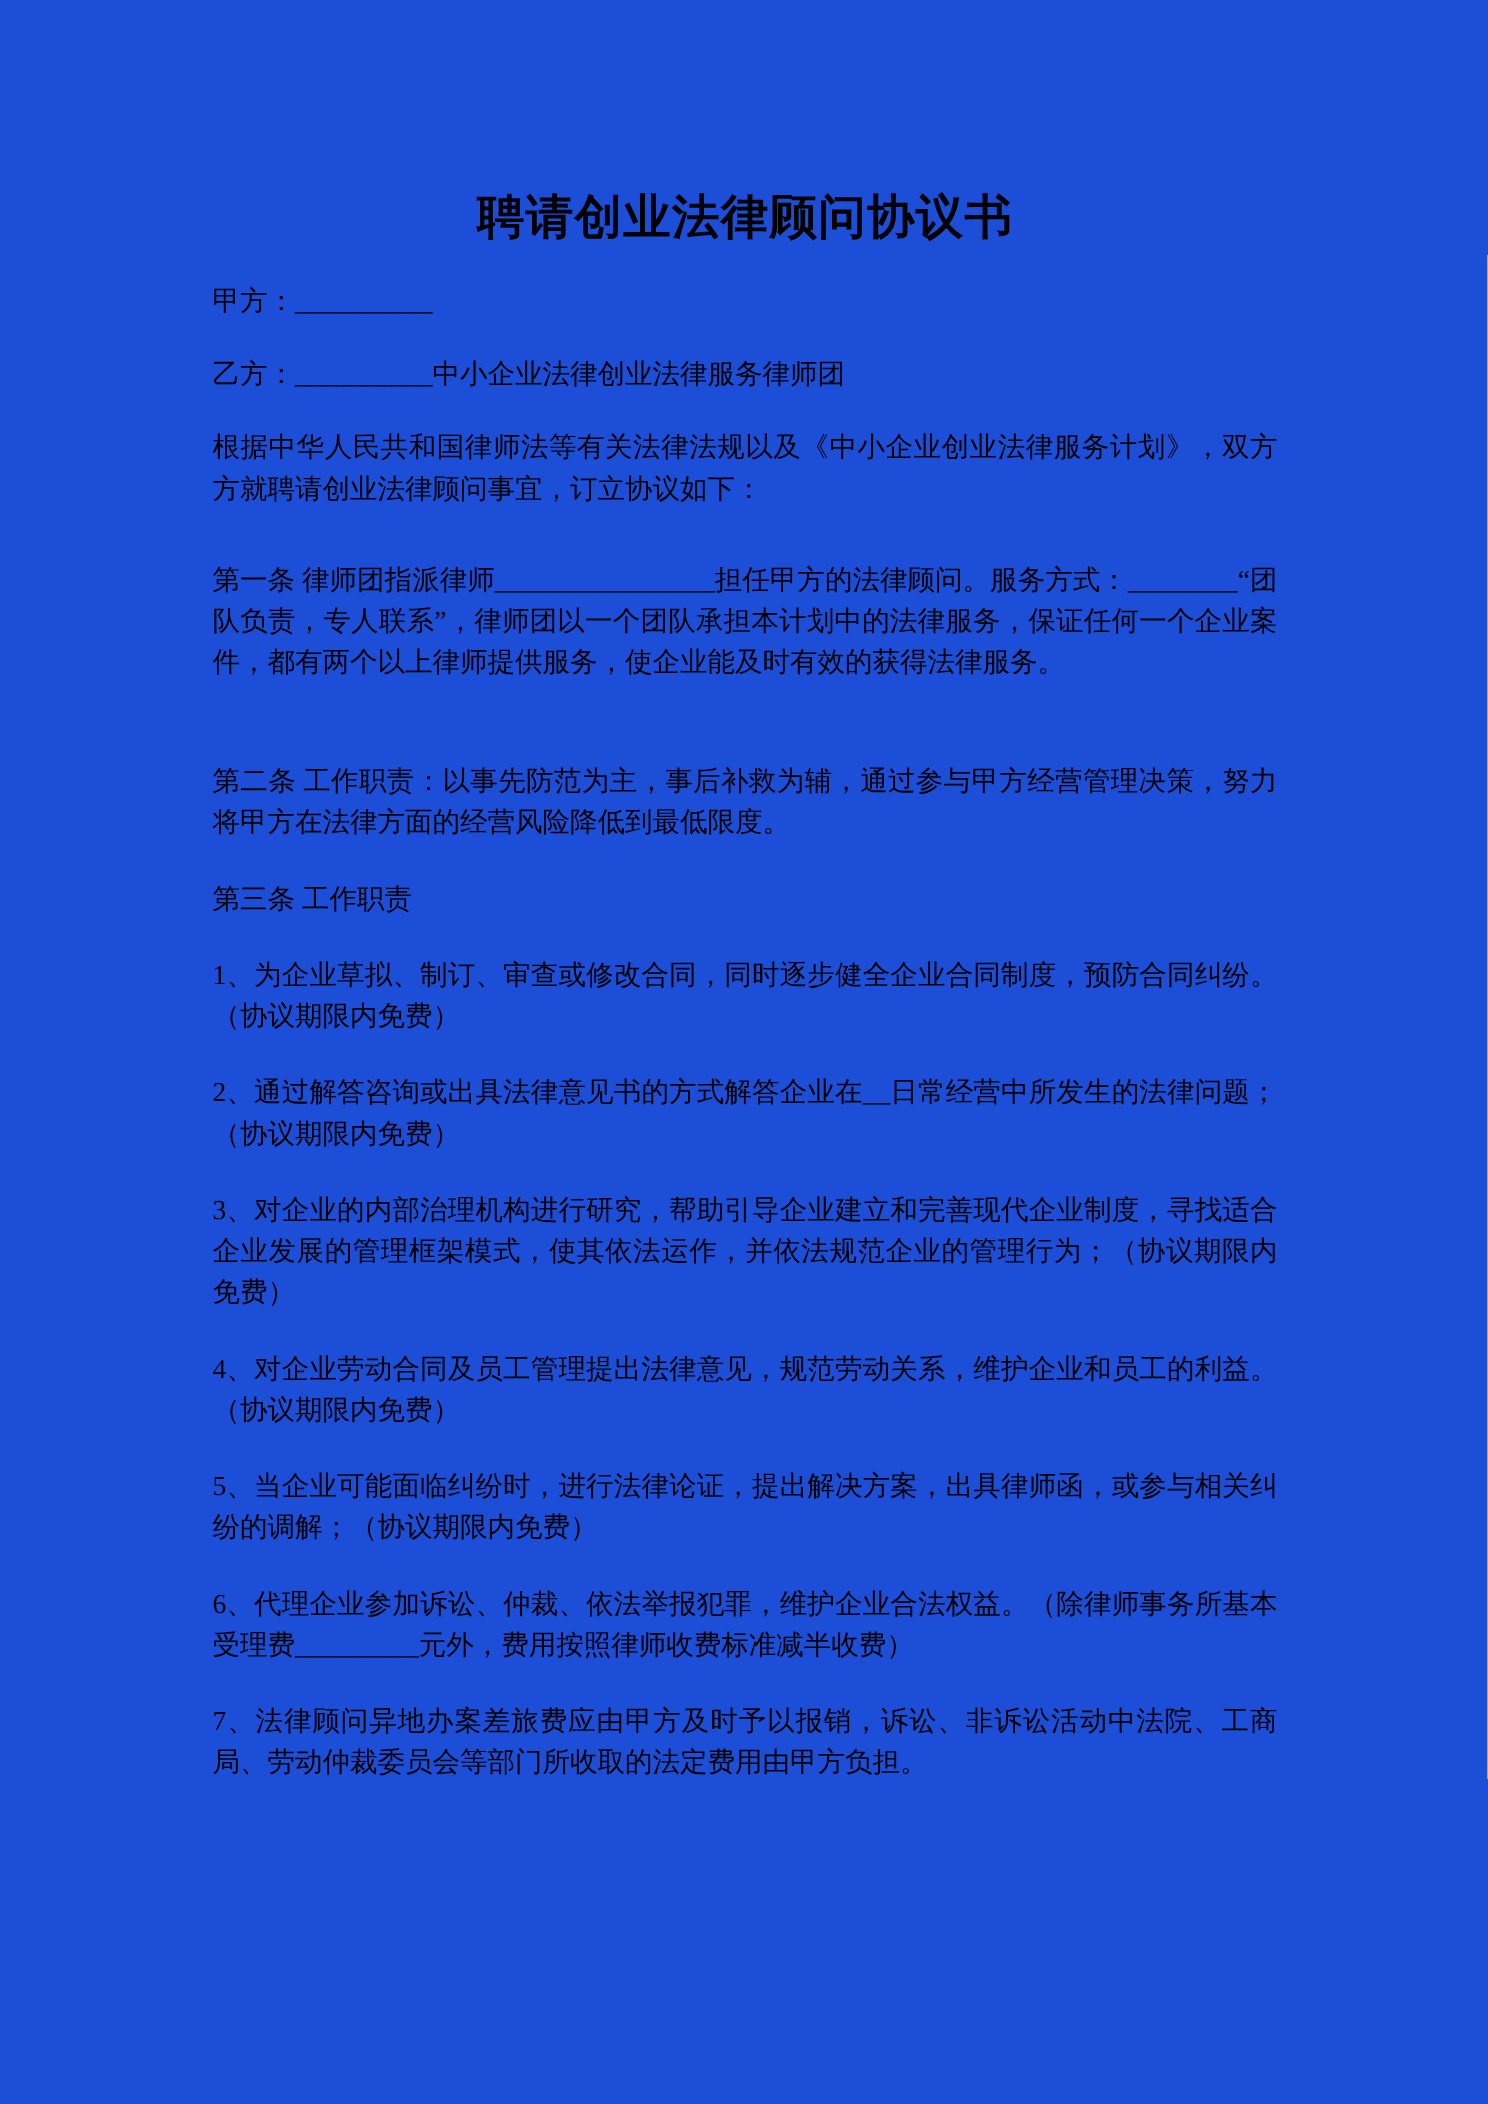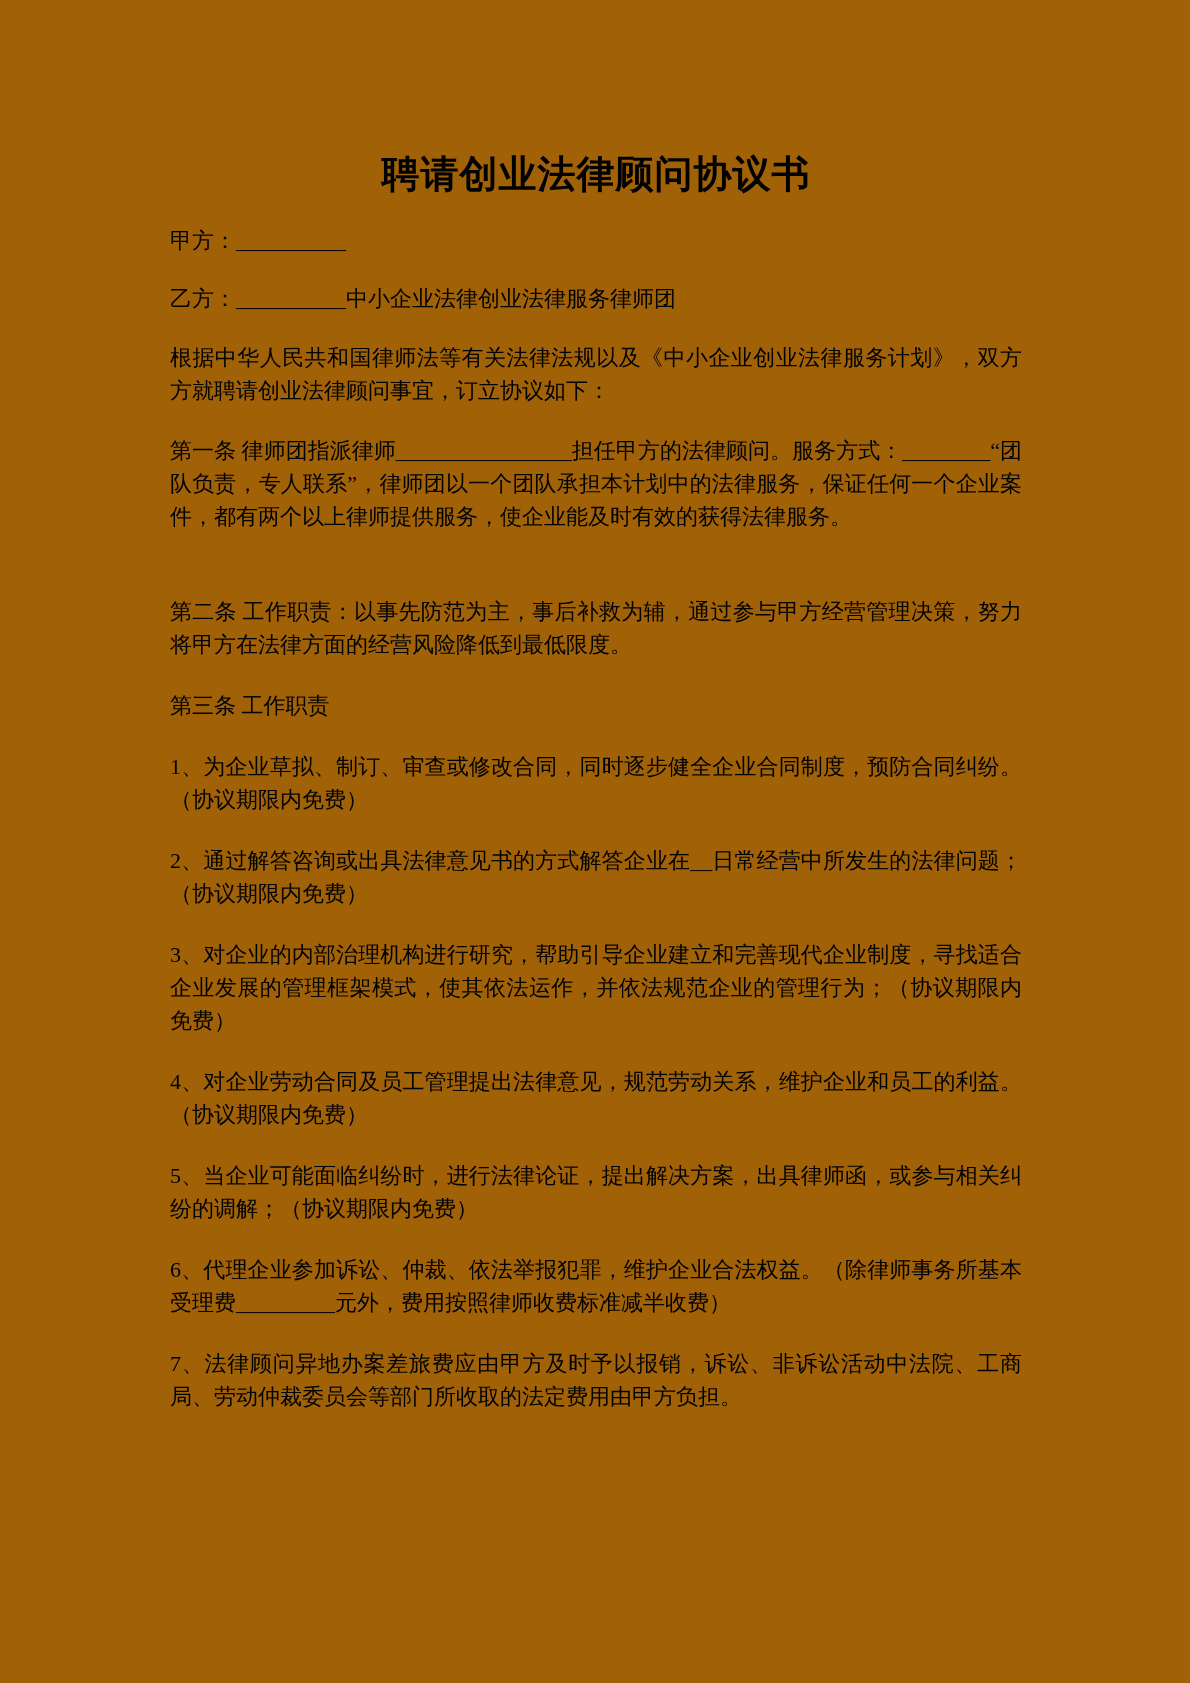--- a/index.html
+++ b/index.html
@@ -6,21 +6,21 @@
     margin: 0;
     padding: 0;
     background: #ffffff;
   }
   .page {
     position: relative;
     box-sizing: border-box;
     width: 1190px;
     height: 1683px;
     margin: 0 auto;
-    background: #a16207;
+    background: #1d4ed8;
     color: #000000;
     padding: 148px 168px 0 170px;
     font-family: "Liberation Serif", "DejaVu Serif", serif;
     font-size: 22px;
     line-height: 33px;
     overflow: hidden;
   }
   .doc-title {
     margin: 0;
     font-size: 38px;
@@ -30,21 +30,21 @@
     letter-spacing: 1px;
   }
   p {
     margin: 0;
     text-align: justify;
     word-break: break-all;
   }
   .party-a   { margin-top: 24px; }
   .party-b   { margin-top: 25px; }
   .preamble  { margin-top: 26px; }
-  .article-1 { margin-top: 27px; }
+  .article-1 { margin-top: 40px; }
   .article-2 { margin-top: 62px; }
   .article-3 { margin-top: 28px; }
   .duty-item { margin-top: 28px; }
 </style>
 </head>
 <body>
 
 <div class="page">
 
   <h1 class="doc-title">聘请创业法律顾问协议书</h1>

